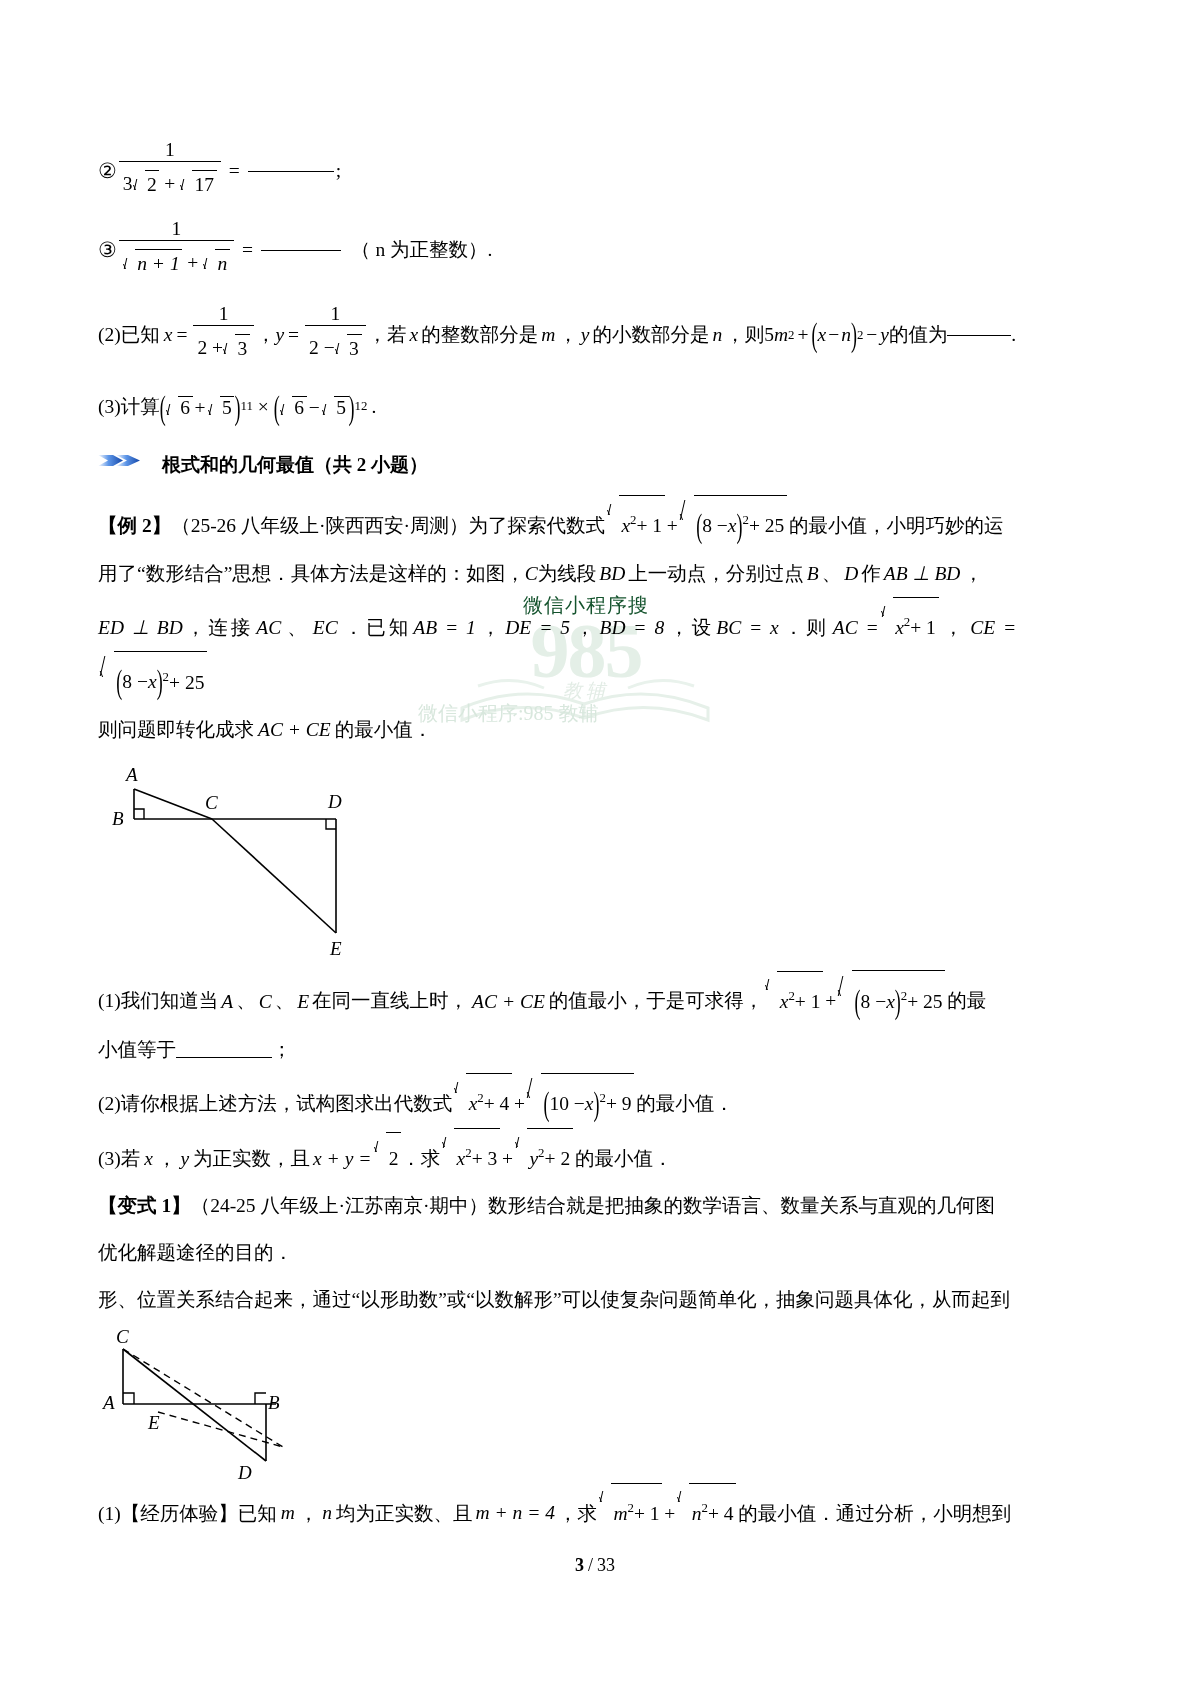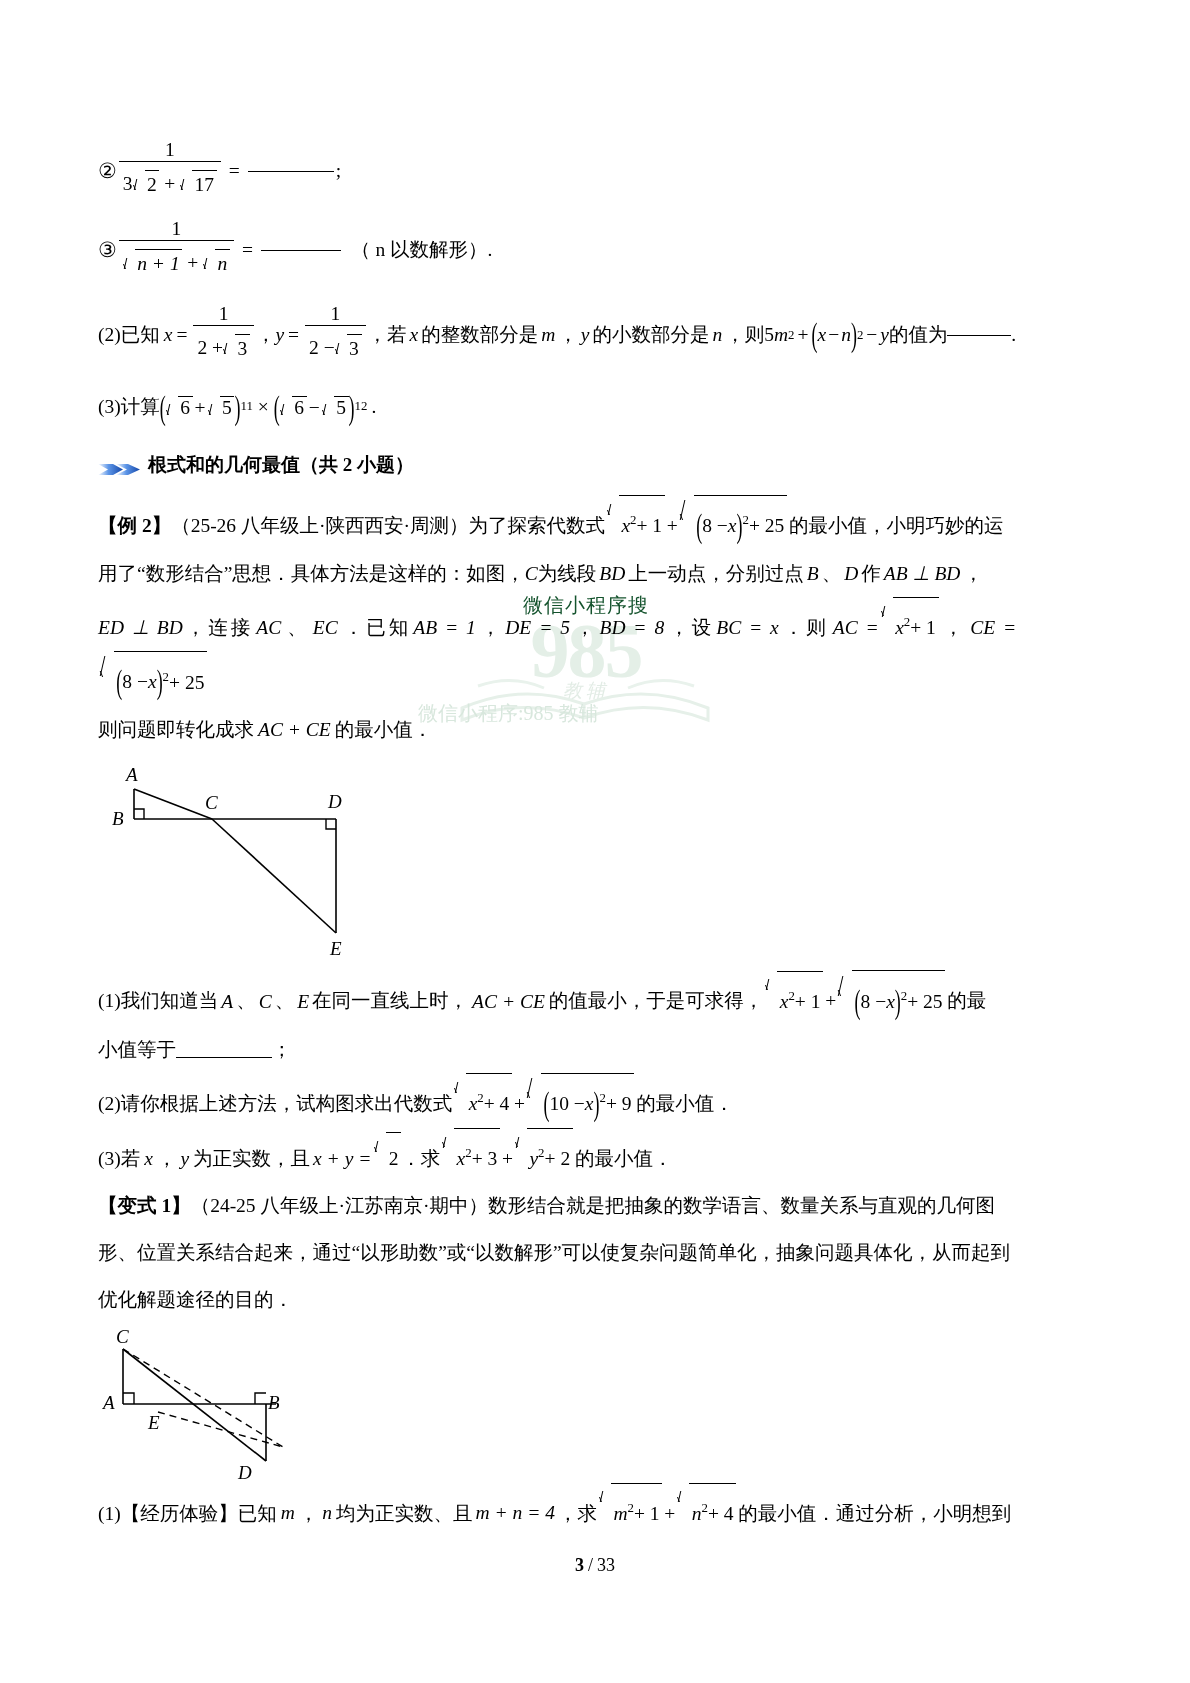--- a/index.html
+++ b/index.html
@@ -94,22 +94,22 @@
   
   .blank {
     display: inline-block;
     border-bottom: 1.6px solid #000;
     vertical-align: -2px;
   }
 
   
   .section-head {
     display: flex;
-    align-items: flex-end;
-    gap: 6px;
+    align-items: flex-start;
+    gap: 20px;
     font-weight: bold;
     font-size: 19px;
   }
   .arrow-badge { display: inline-block; line-height: 0; }
 
   
   .para {
     font-size: 19.5px;
     line-height: 47px;
     text-align: justify;
@@ -217,21 +217,21 @@
       <span class="frac">
         <span class="num">1</span>
         <span class="den">
           <span class="sqrt"><span class="rad ital">n + 1</span></span>
           <span>+</span>
           <span class="sqrt"><span class="rad ital">n</span></span>
         </span>
       </span>
       <span style="margin-left:6px;">=</span>
       <span class="blank" style="width:80px; margin-left:8px;"></span>
-      <span class="cn" style="margin-left:10px;">（ n 以数解形）.</span>
+      <span class="cn" style="margin-left:10px;">（ n 为正整数）.</span>
     </div>
 
     <div class="mathline" style="margin-top:20px; display:flex; align-items:center;">
       <span class="cn">(2)已知</span>
       <span class="ital" style="margin-left:4px;">x</span>
       <span style="margin:0 4px;">=</span>
       <span class="frac">
         <span class="num">1</span>
         <span class="den">
           <span>2 +</span><span class="sqrt"><span class="rad">3</span></span>
@@ -348,24 +348,24 @@
     </div>
 
     <div class="para">
       <span>(3)若</span><span class="ital" style="margin:0 4px;">x</span><span>，</span><span class="ital" style="margin:0 4px;">y</span><span>为正实数，且</span><span class="ital" style="margin:0 3px;">x + y =</span><span class="sqrt"><span class="rad">2</span></span><span>．求</span><span class="sqrt" style="margin:0 2px;"><span class="rad"><span class="ital">x</span><sup class="exn">2</sup><span>+ 3</span></span></span><span>+</span><span class="sqrt" style="margin:0 2px;"><span class="rad"><span class="ital">y</span><sup class="exn">2</sup><span>+ 2</span></span></span><span>的最小值．</span>
     </div>
 
     <div class="para">
       <span style="font-weight:bold;">【变式 1】</span><span>（24-25 八年级上·江苏南京·期中）</span><span>数形结合就是把抽象的数学语言、数量关系与直观的几何图</span>
     </div>
     <div class="para">
+      <span>优化解题途径的目的．</span>
+    </div>
+    <div class="para">
       <span>形、位置关系结合起来，通过“以形助数”或“以数解形”可以使复杂问题简单化，抽象问题具体化，从而起到</span>
-    </div>
-    <div class="para">
-      <span>优化解题途径的目的．</span>
     </div>
 
     <div class="figwrap" style="margin-top:6px; height:152px;">
       <svg width="300" height="152" viewBox="0 0 300 152">
 
         <line x1="25" y1="75" x2="178" y2="75" stroke="#000" stroke-width="1.6"></line>
 
         <line x1="25" y1="20" x2="25" y2="75" stroke="#000" stroke-width="1.6"></line>
 
         <line x1="25" y1="20" x2="168" y2="132" stroke="#000" stroke-width="1.6"></line>

